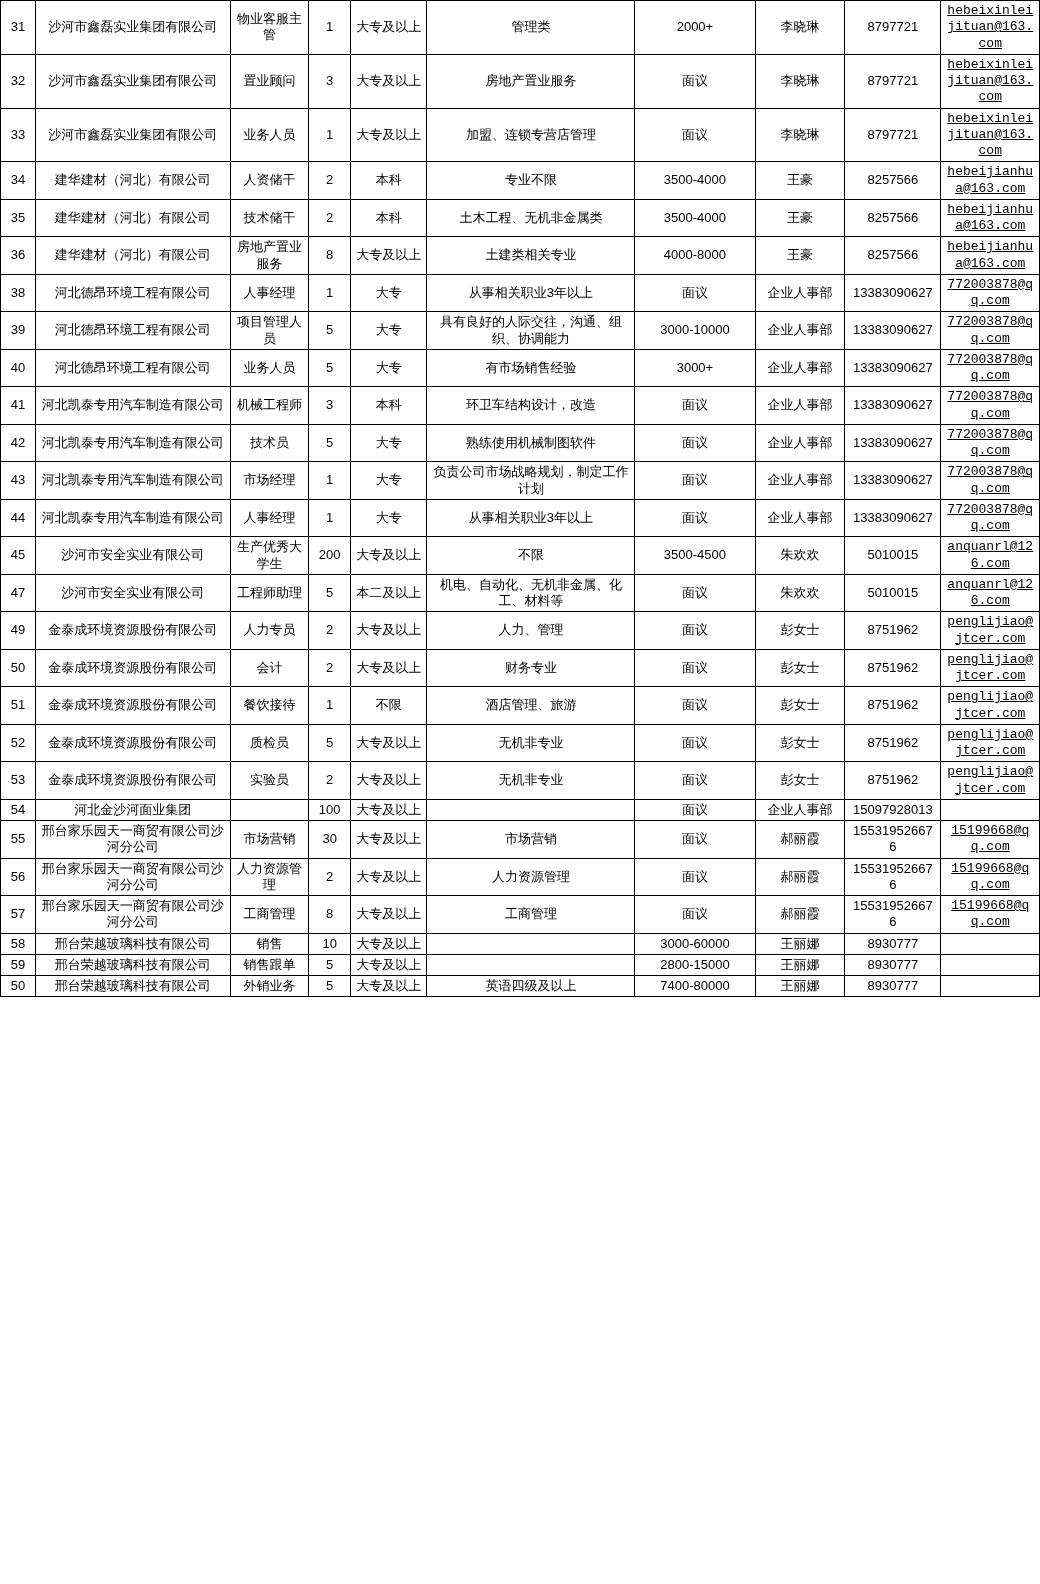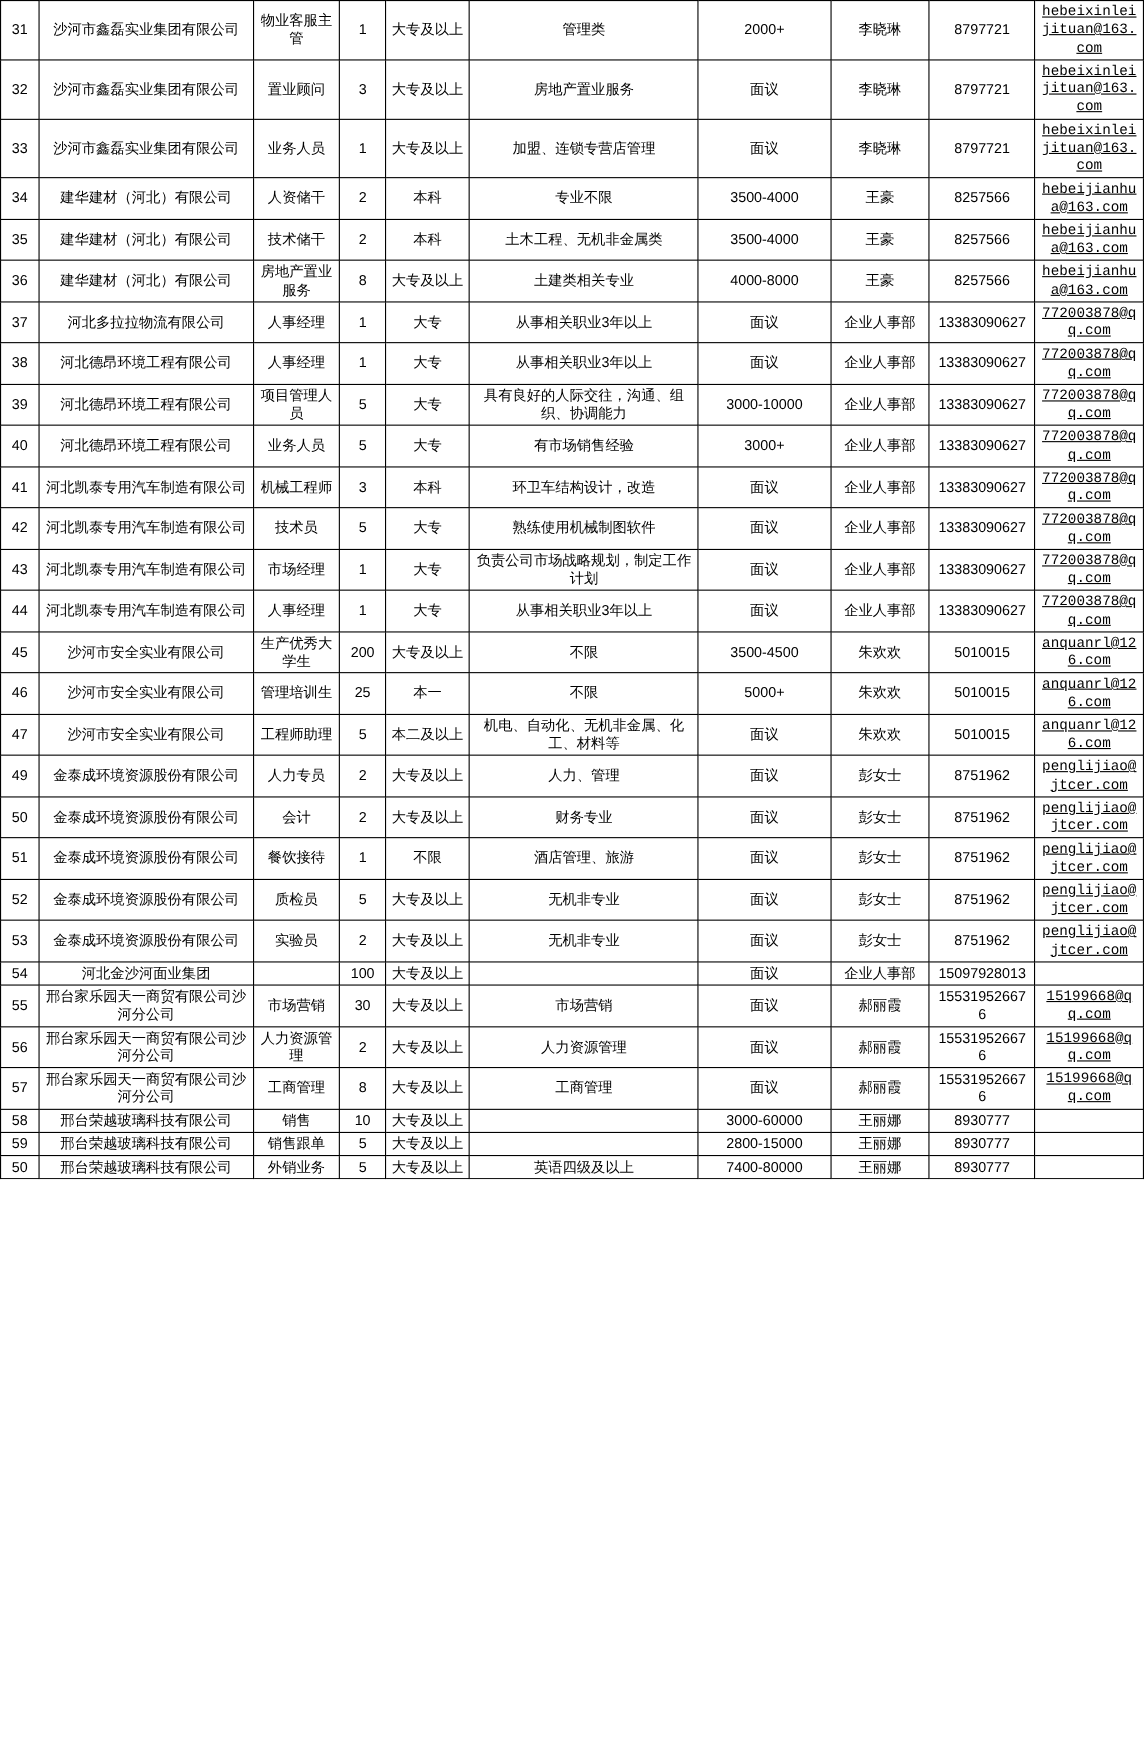--- a/index.html
+++ b/index.html
@@ -145,32 +145,20 @@
         <td class="pos">房地产置业服务</td>
         <td class="num">8</td>
         <td class="edu">大专及以上</td>
         <td class="major">土建类相关专业</td>
         <td class="salary">4000-8000</td>
         <td class="contact">王豪</td>
         <td class="phone">8257566</td>
         <td class="email"><span class="link">hebeijianhua@163.com</span></td>
       </tr>
       <tr>
-        <td class="idx">37</td>
-        <td class="comp">河北多拉拉物流有限公司</td>
-        <td class="pos">人事经理</td>
-        <td class="num">1</td>
-        <td class="edu">大专</td>
-        <td class="major">从事相关职业3年以上</td>
-        <td class="salary">面议</td>
-        <td class="contact">企业人事部</td>
-        <td class="phone">13383090627</td>
-        <td class="email"><span class="link">772003878@qq.com</span></td>
-      </tr>
-      <tr>
         <td class="idx">38</td>
         <td class="comp">河北德昂环境工程有限公司</td>
         <td class="pos">人事经理</td>
         <td class="num">1</td>
         <td class="edu">大专</td>
         <td class="major">从事相关职业3年以上</td>
         <td class="salary">面议</td>
         <td class="contact">企业人事部</td>
         <td class="phone">13383090627</td>
         <td class="email"><span class="link">772003878@qq.com</span></td>
@@ -253,32 +241,20 @@
         <td class="pos">生产优秀大学生</td>
         <td class="num">200</td>
         <td class="edu">大专及以上</td>
         <td class="major">不限</td>
         <td class="salary">3500-4500</td>
         <td class="contact">朱欢欢</td>
         <td class="phone">5010015</td>
         <td class="email"><span class="link">anquanrl@126.com</span></td>
       </tr>
       <tr>
-        <td class="idx">46</td>
-        <td class="comp">沙河市安全实业有限公司</td>
-        <td class="pos">管理培训生</td>
-        <td class="num">25</td>
-        <td class="edu">本一</td>
-        <td class="major">不限</td>
-        <td class="salary">5000+</td>
-        <td class="contact">朱欢欢</td>
-        <td class="phone">5010015</td>
-        <td class="email"><span class="link">anquanrl@126.com</span></td>
-      </tr>
-      <tr>
         <td class="idx">47</td>
         <td class="comp">沙河市安全实业有限公司</td>
         <td class="pos">工程师助理</td>
         <td class="num">5</td>
         <td class="edu">本二及以上</td>
         <td class="major">机电、自动化、无机非金属、化工、材料等</td>
         <td class="salary">面议</td>
         <td class="contact">朱欢欢</td>
         <td class="phone">5010015</td>
         <td class="email"><span class="link">anquanrl@126.com</span></td>

